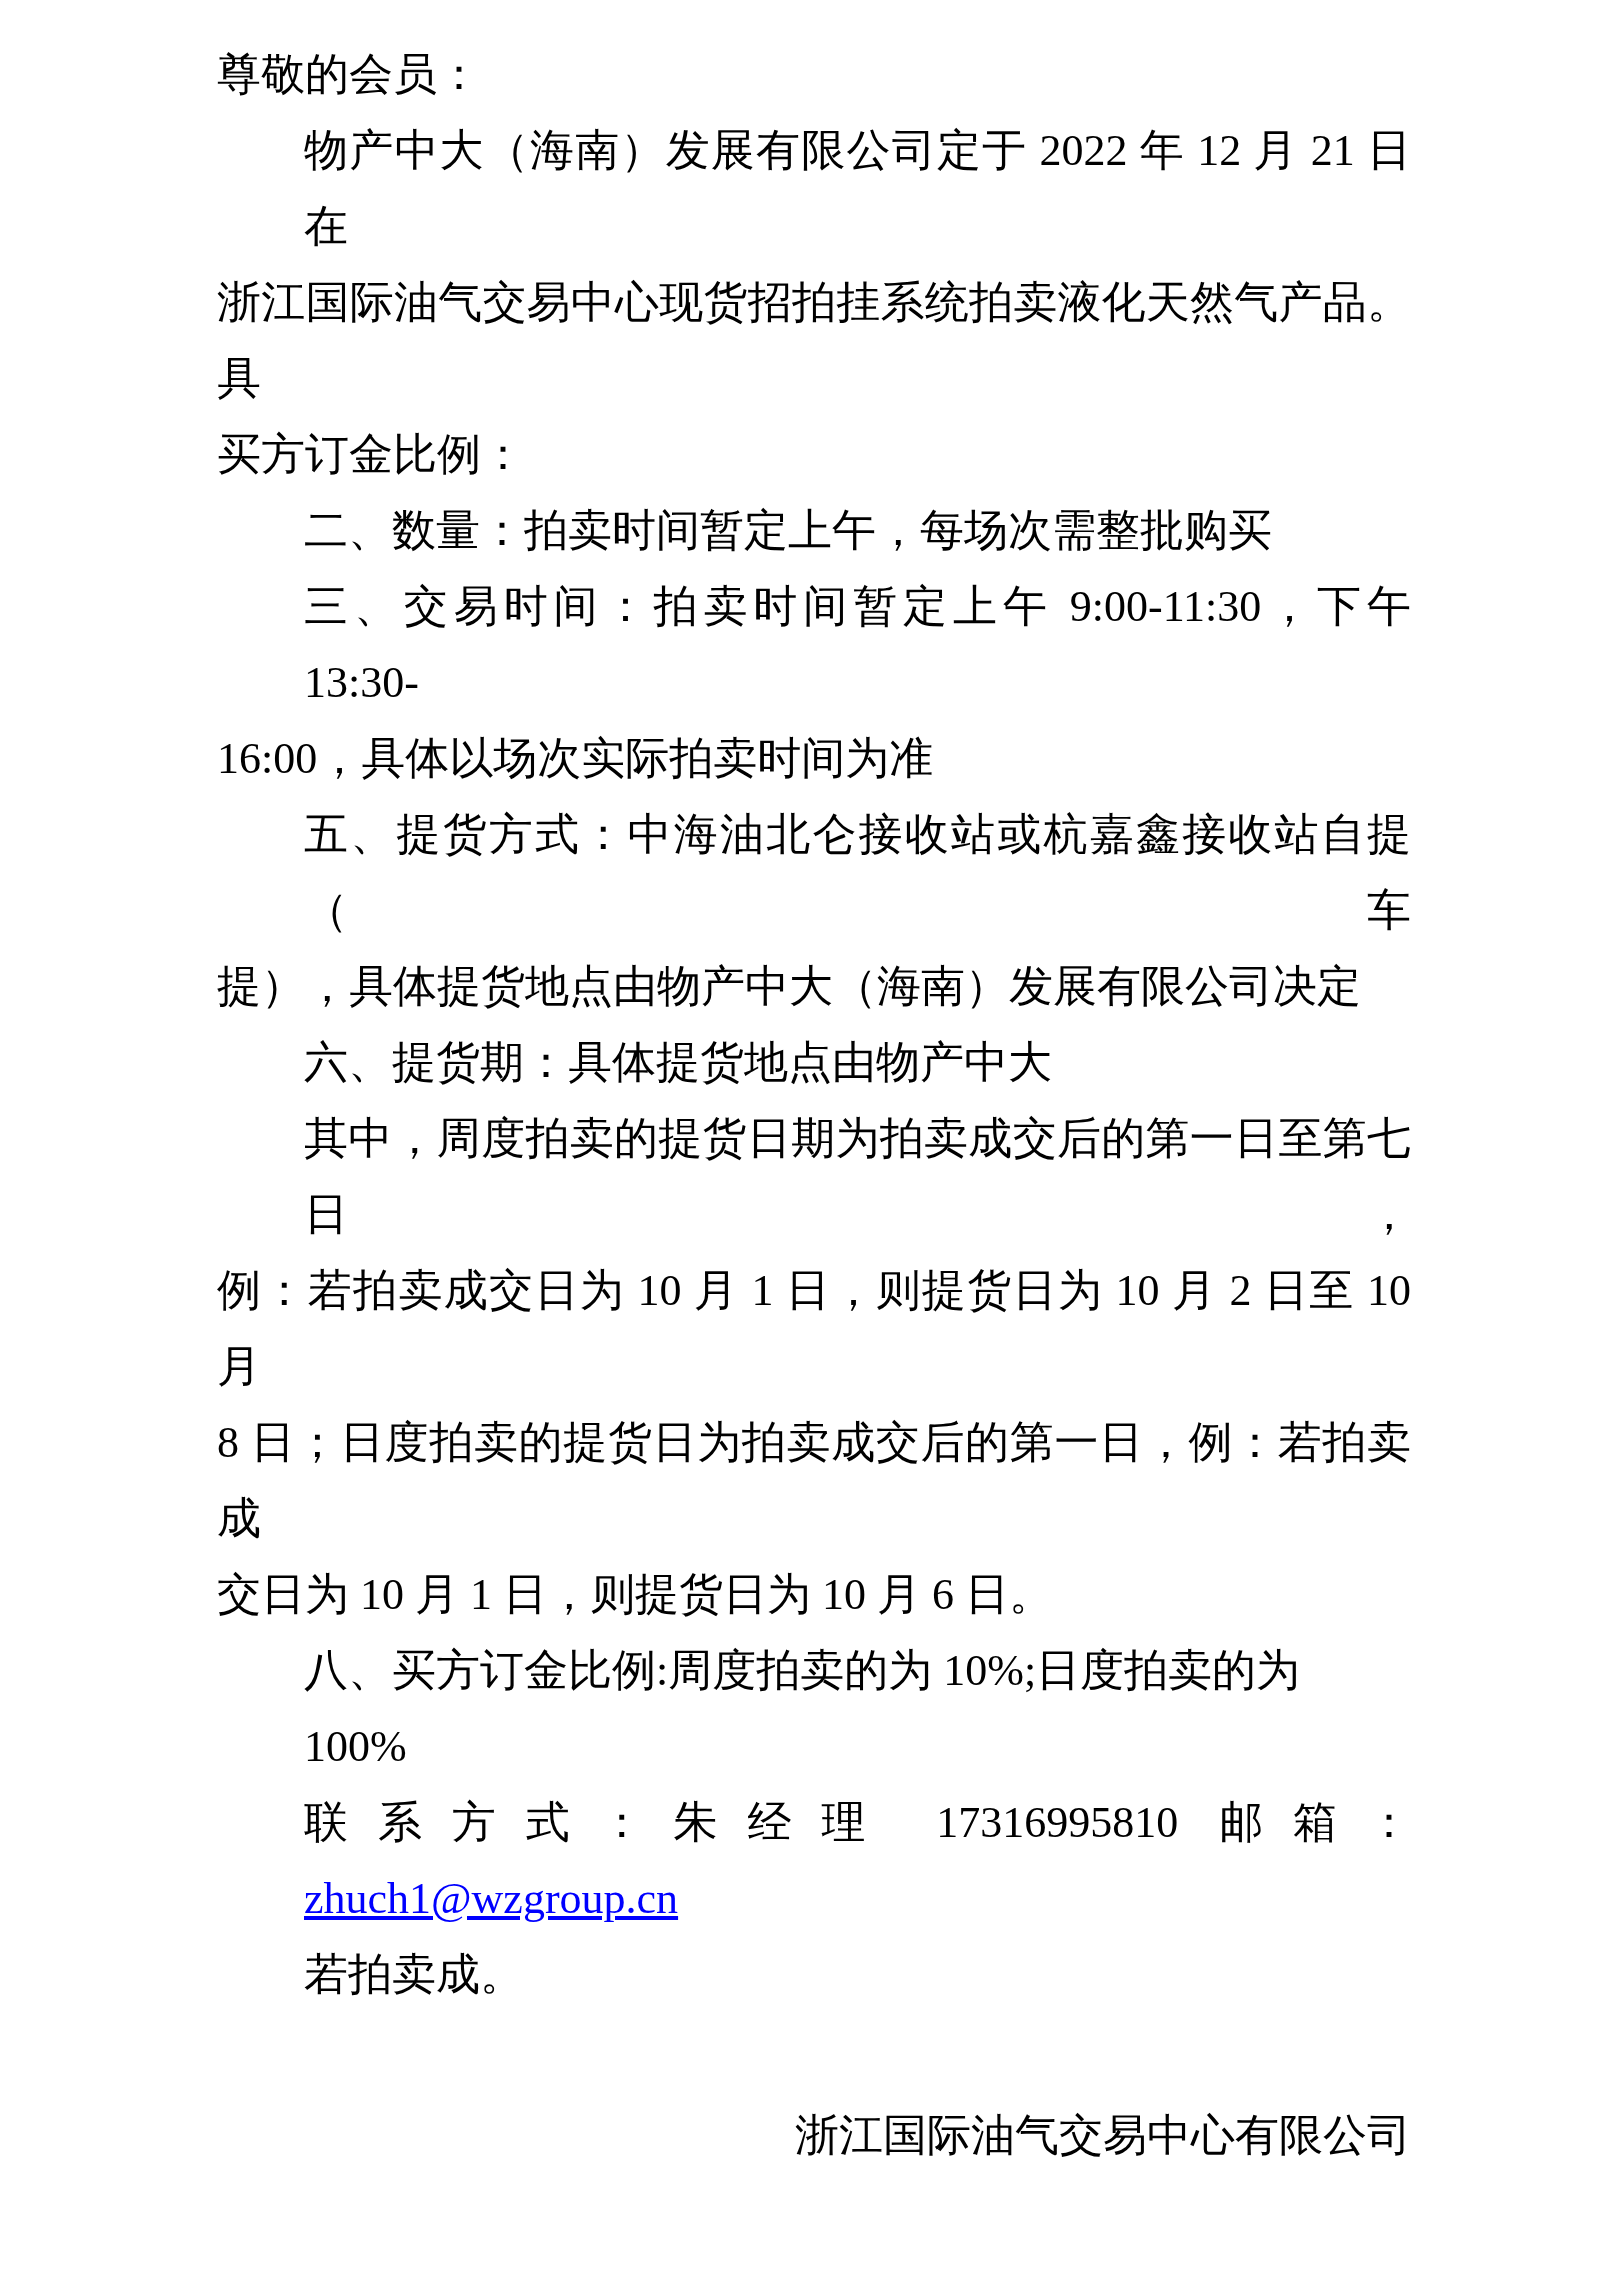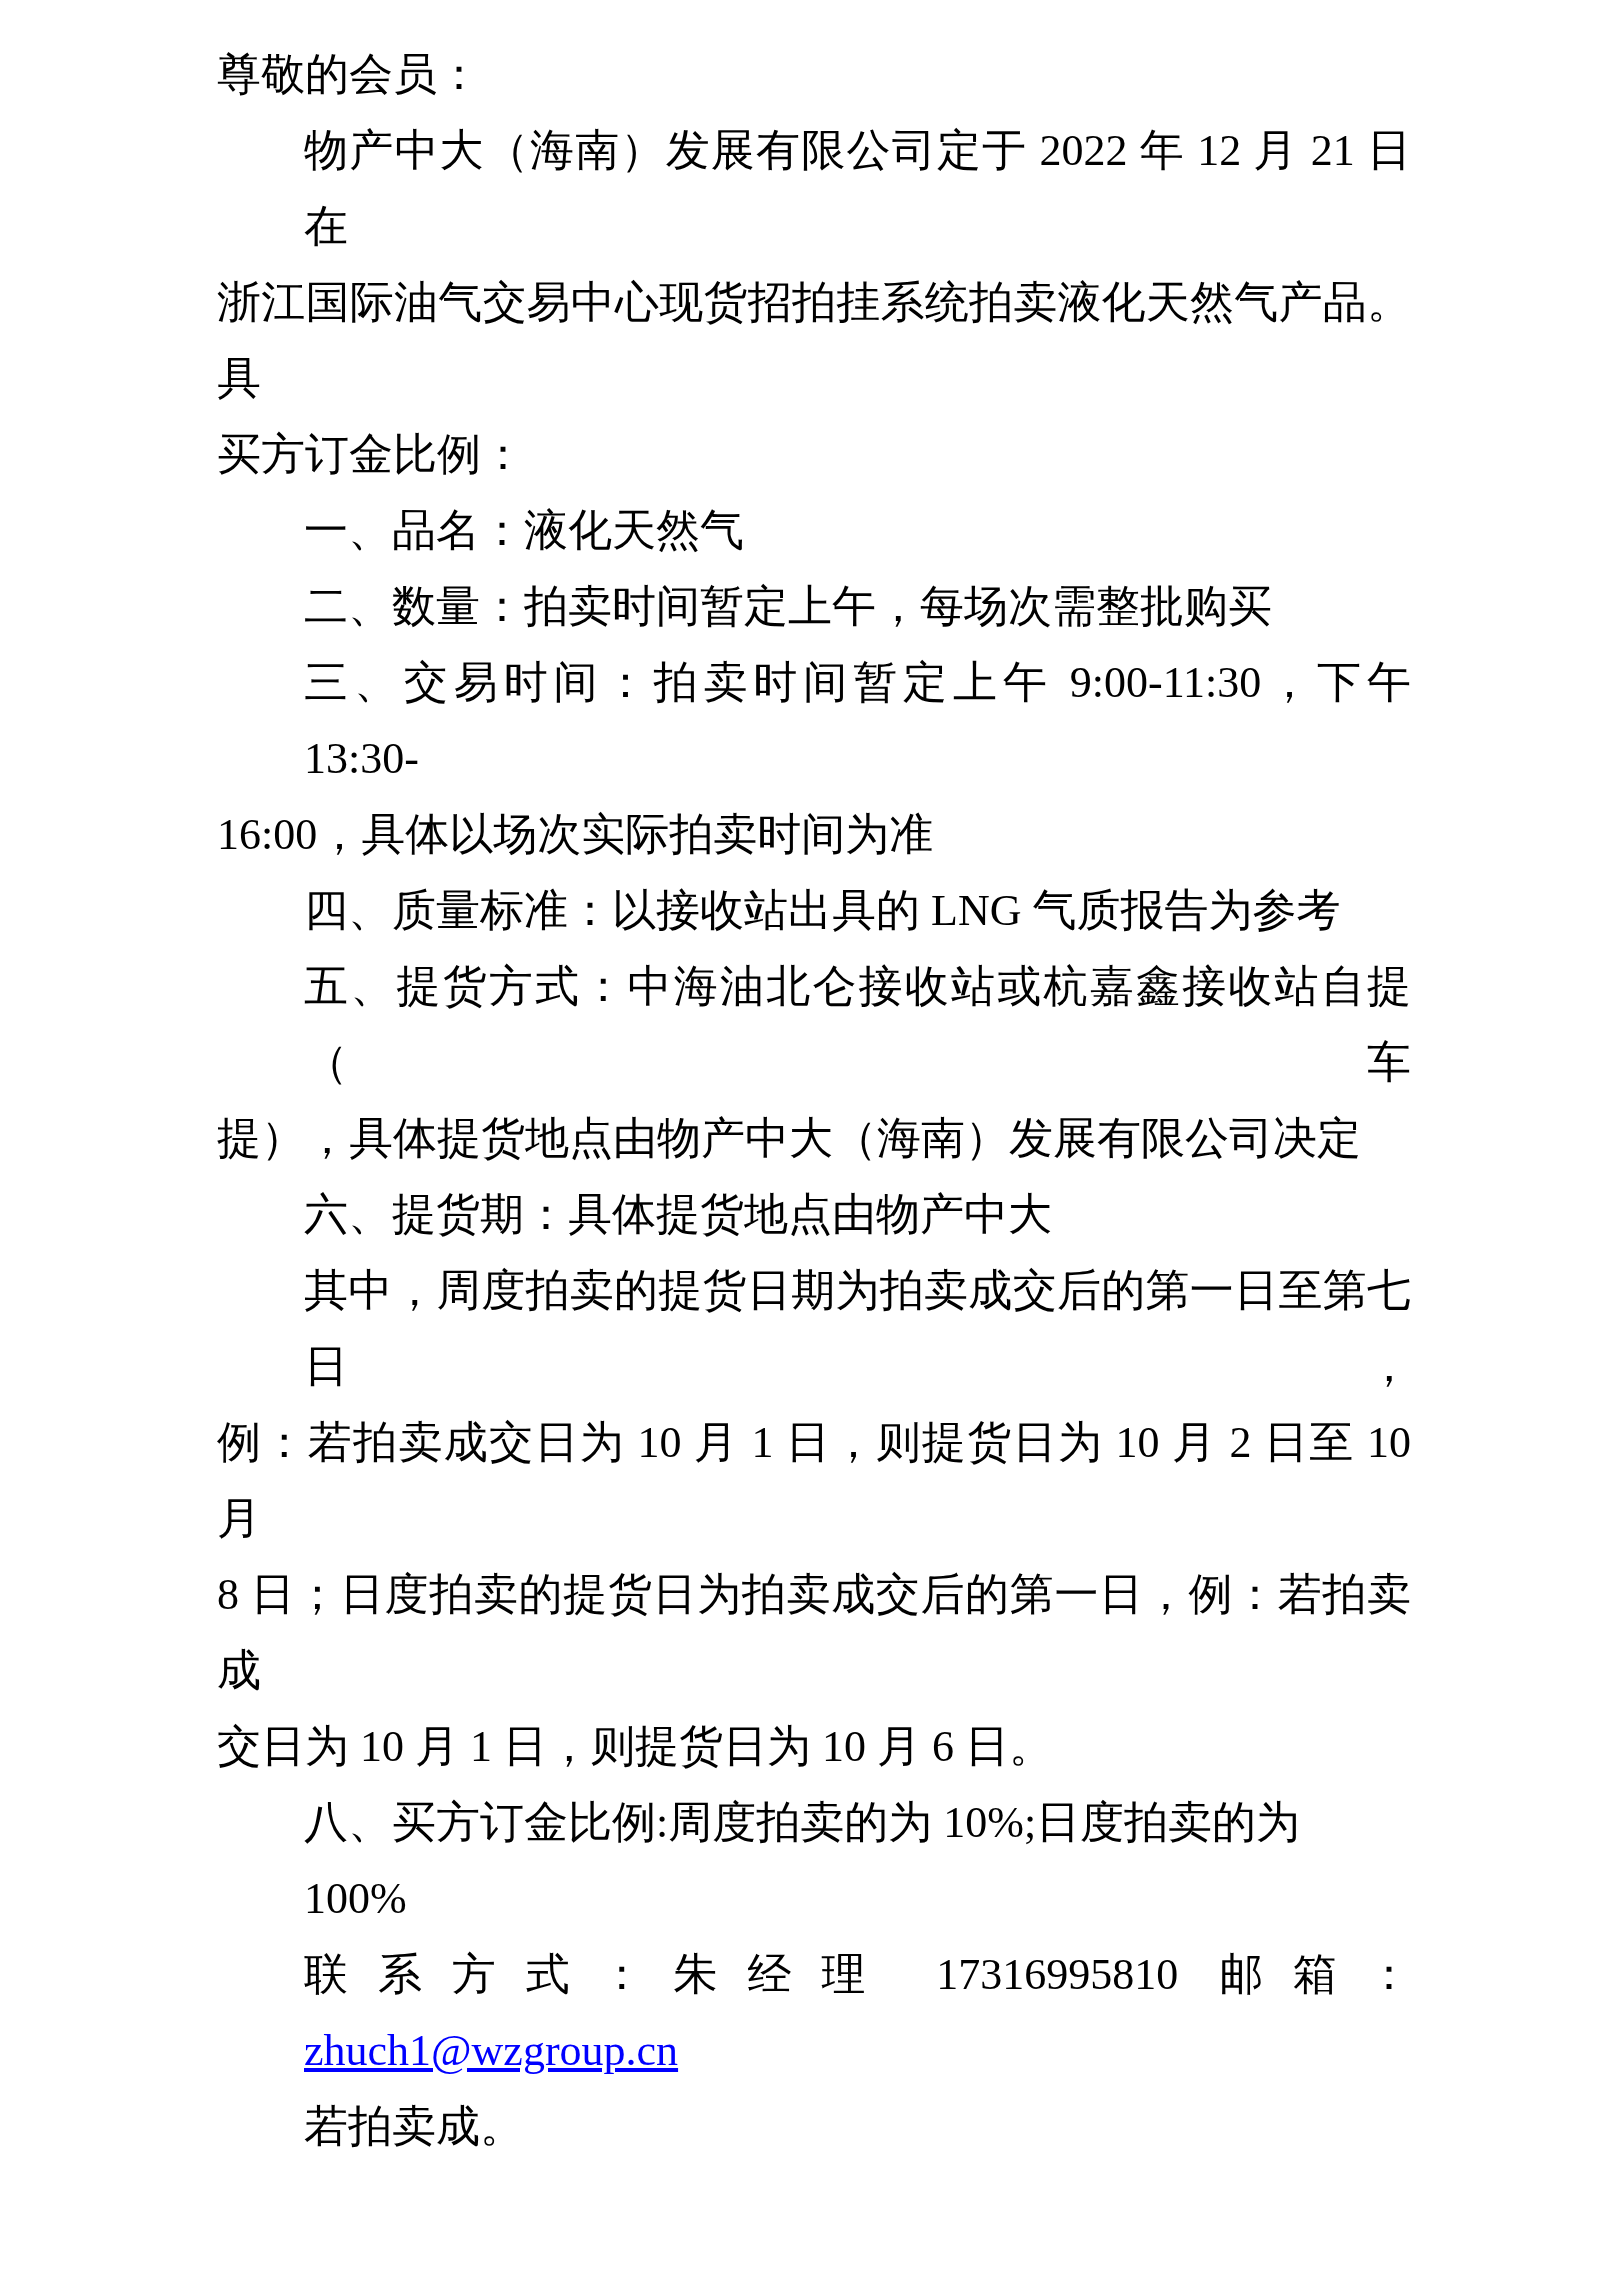--- a/index.html
+++ b/index.html
@@ -51,25 +51,23 @@
 </style>
 </head>
 <body>
 
 <div class="page">
   <div class="body-text" id="body-lines">
       <div class="doc-line"><span>尊敬的会员：</span></div>
       <div class="doc-line indent justify"><span>物产中大（海南）发展有限公司定于 2022 年 12 月 21 日在</span></div>
       <div class="doc-line justify"><span>浙江国际油气交易中心现货招拍挂系统拍卖液化天然气产品。具</span></div>
       <div class="doc-line"><span>买方订金比例：</span></div>
-      <div class="doc-line indent"><span>一、品名：液化天然气</span></div>
       <div class="doc-line indent"><span>二、数量：拍卖时间暂定上午，每场次需整批购买</span></div>
       <div class="doc-line indent justify"><span>三、交易时间：拍卖时间暂定上午 9:00-11:30，下午 13:30-</span></div>
       <div class="doc-line"><span>16:00，具体以场次实际拍卖时间为准</span></div>
-      <div class="doc-line indent"><span>四、质量标准：以接收站出具的 LNG 气质报告为参考</span></div>
       <div class="doc-line indent justify"><span>五、提货方式：中海油北仑接收站或杭嘉鑫接收站自提（车</span></div>
       <div class="doc-line"><span>提），具体提货地点由物产中大（海南）发展有限公司决定</span></div>
       <div class="doc-line indent"><span>六、提货期：具体提货地点由物产中大</span></div>
       <div class="doc-line indent justify"><span>其中，周度拍卖的提货日期为拍卖成交后的第一日至第七日，</span></div>
       <div class="doc-line justify"><span>例：若拍卖成交日为 10 月 1 日，则提货日为 10 月 2 日至 10 月</span></div>
       <div class="doc-line justify"><span>8 日；日度拍卖的提货日为拍卖成交后的第一日，例：若拍卖成</span></div>
       <div class="doc-line"><span>交日为 10 月 1 日，则提货日为 10 月 6 日。</span></div>
       <div class="doc-line indent"><span>八、买方订金比例:周度拍卖的为 10%;日度拍卖的为 100%</span></div>
       <div class="doc-line indent justify"><span>联系方式：朱经理 17316995810 邮箱：</span><a>zhuch1@wzgroup.cn</a></div>
       <div class="doc-line indent"><span>若拍卖成。</span></div>

